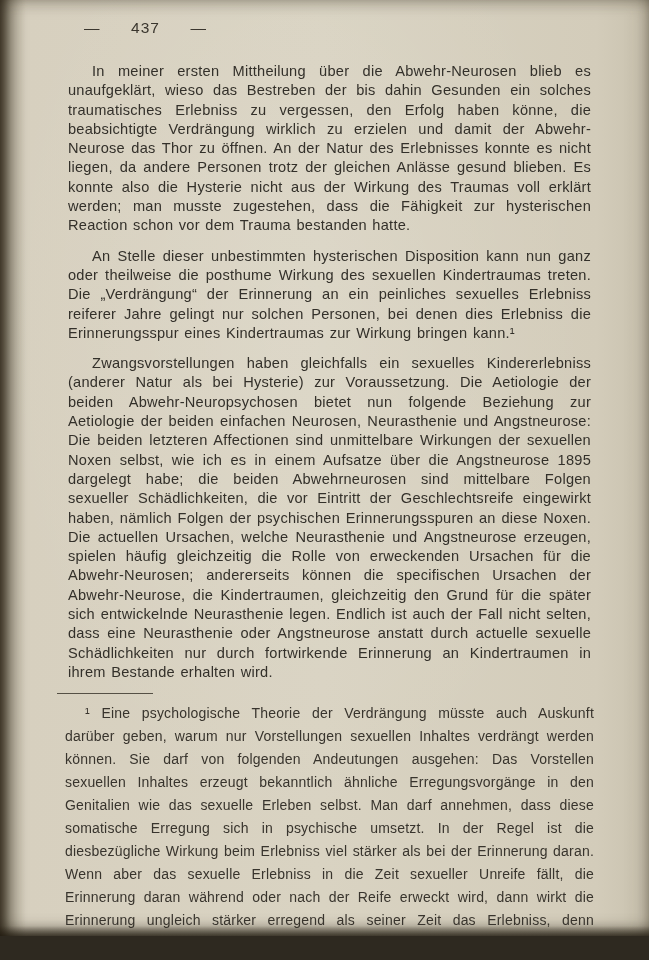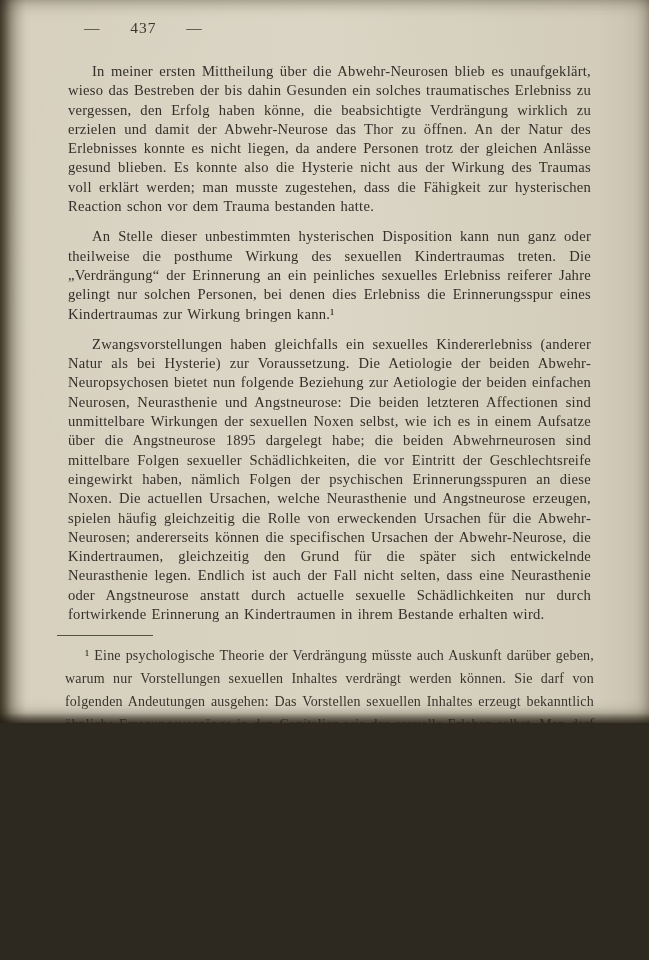--- a/index.html
+++ b/index.html
@@ -3,32 +3,32 @@
 <meta charset="utf-8">
 <style>
   html, body {
     margin: 0;
     padding: 0;
     background: #2e2920;
   }
   .page {
     position: relative;
     width: 649px;
-    height: 723px;
+    height: 936px;
     overflow: hidden;
     background:
       radial-gradient(ellipse at 45% 35%, rgba(255,255,255,0.10), rgba(0,0,0,0) 60%),
       linear-gradient(90deg, #8a8270 0px, #c0b9a6 10px, #d7d0bf 26px, #d9d3c2 50%, #d3ccba 92%, #c8c1ae 100%),
       #d7d0bf;
     box-shadow:
       inset 16px 0 20px -10px rgba(35,28,16,0.9),
       inset 0 -12px 16px -8px rgba(35,28,16,0.75),
       inset -10px 0 24px -14px rgba(60,50,32,0.5),
       inset 0 10px 26px -18px rgba(60,50,32,0.4);
-    font-family: Liberation Serif, serif;
+    font-family: Liberation Sans, sans-serif;
     color: #33302a;
   }
   .page::after {
     
     content: "";
     position: absolute;
     left: 0; bottom: 0;
     width: 100%; height: 10px;
     background: linear-gradient(0deg, rgba(30,24,14,0.55), rgba(30,24,14,0));
     pointer-events: none;

